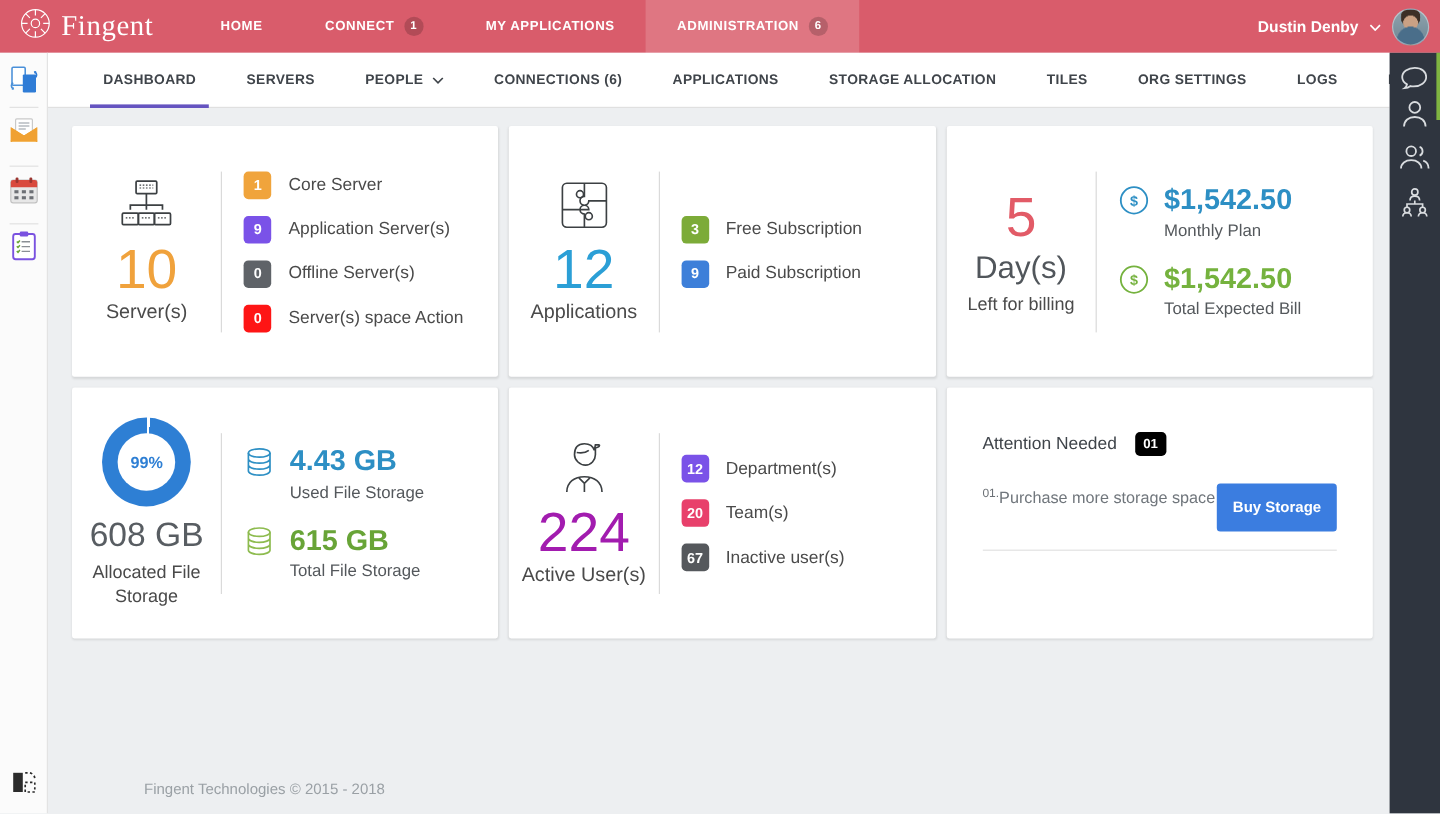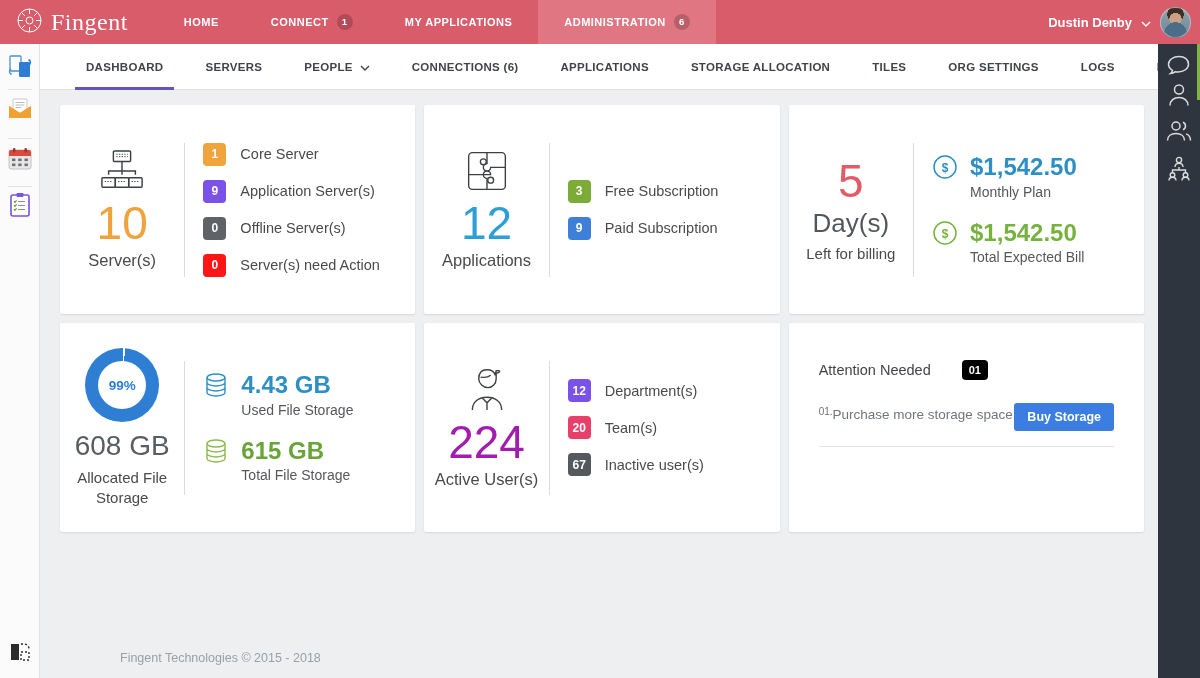--- a/index.html
+++ b/index.html
@@ -79,30 +79,30 @@
     background:conic-gradient(from 5deg, #2e7fd4 0 99%, #ffffff 99% 100%);
     display:flex; align-items:center; justify-content:center; margin-bottom:8px; }
   .donut-hole { width:48px; height:48px; border-radius:50%; background:#fff;
     display:flex; align-items:center; justify-content:center;
     font-size:13.5px; font-weight:bold; color:#2e7fd4; }
   .storage-val { font-size:28px; color:#585d62; }
   .storage-lbl { font-size:15px; color:#4a4a4a; margin-top:6px; text-align:center; width:120px; line-height:1.3; }
 
   
   .att-card { padding:37px 30px 0 30px; }
-  .att-header { display:flex; align-items:center; gap:31px; }
+  .att-header { display:flex; align-items:center; gap:15px; }
   .att-title { font-size:14.5px; color:#3f444a; }
   .att-badge { background:#000000; color:#fff; font-size:11px; font-weight:bold;
     border-radius:4px; padding:4px 7px; }
   .att-item { display:flex; align-items:flex-start; margin-top:23px; }
   .att-index { font-size:10px; color:#6b7075; padding-top:3px; }
   .att-t { font-size:16.5px; color:#3f444a; }
   .att-s { font-size:13.5px; color:#70767c; margin-top:4px; }
   .buy-btn { margin-left:auto; background:#3b7de0; color:#fff; font-size:12.5px; font-weight:bold;
-    border:none; border-radius:3px; padding:0 13px; height:28px; cursor:pointer;
+    border:none; border-radius:3px; padding:0 13px; height:40px; cursor:pointer;
     font-family:"Liberation Sans", sans-serif; }
   .att-divider { border:none; border-top:1px solid #e2e2e2; margin-top:15px; }
 
   .footer { position:absolute; bottom:13px; left:80px; font-size:12.5px; color:#9aa0a5; }
 
   
   .right-rail { width:42px; background:#2f353f; position:relative; flex:none; }
   .rr-slot { position:absolute; left:0; width:100%; display:flex; justify-content:center; cursor:pointer; }
   .green-strip { position:absolute; right:0; top:0; width:3px; height:56px; background:#7fb441; }
 </style>
@@ -277,21 +277,21 @@
             <div class="stat-row">
               <span class="badge bg-purple">9</span>
               <span class="row-label">Application Server(s)</span>
             </div>
             <div class="stat-row">
               <span class="badge bg-gray">0</span>
               <span class="row-label">Offline Server(s)</span>
             </div>
             <div class="stat-row">
               <span class="badge bg-red">0</span>
-              <span class="row-label">Server(s) need Action</span>
+              <span class="row-label">Server(s) space Action</span>
             </div>
           </div>
         </section>
 
         <section class="card stat-card">
           <div class="stat-left">
             <span class="stat-icon">
               <svg width="44" height="44" viewBox="0 0 48 48" fill="none" stroke="#3c4043" stroke-width="1.5">
                 <rect x="4" y="4" width="40" height="40" rx="4"></rect>
                 <path d="M24 4v12a4 4 0 104 4h16M24 44V32a4 4 0 114-4H4"></path>

